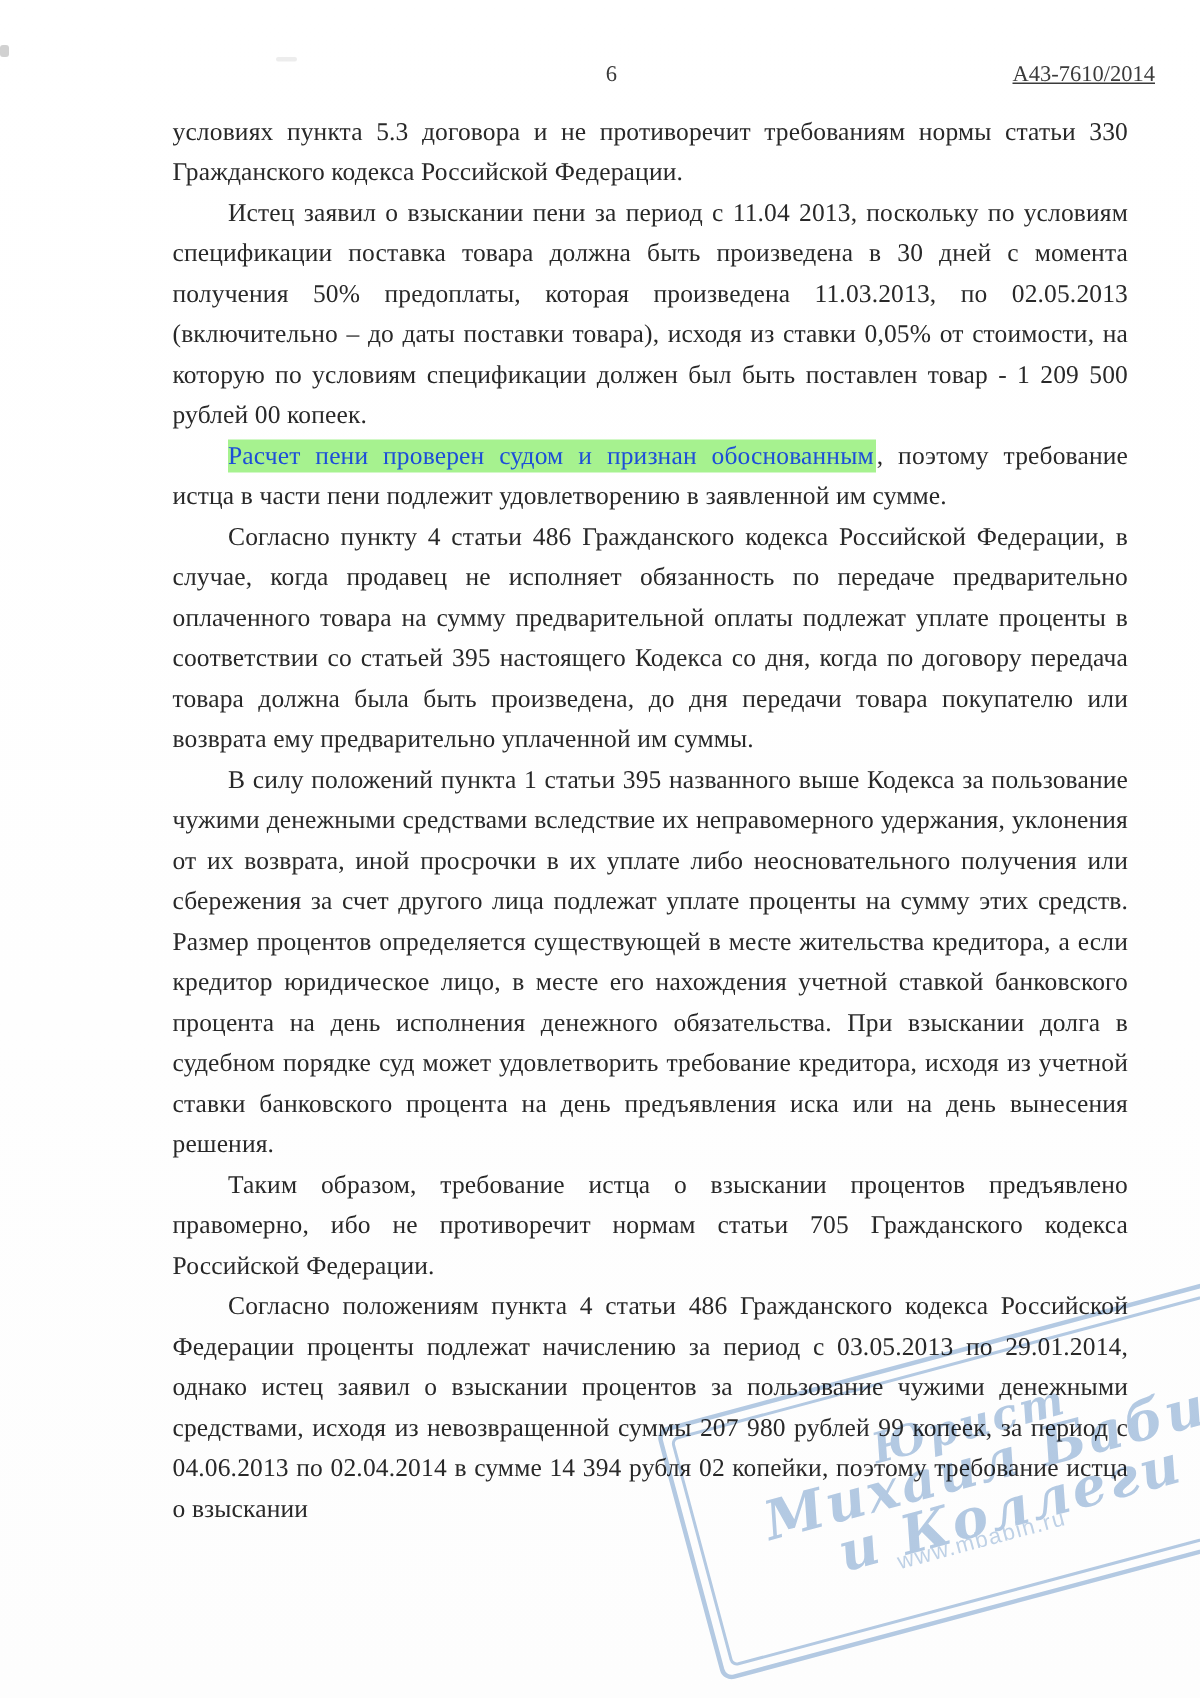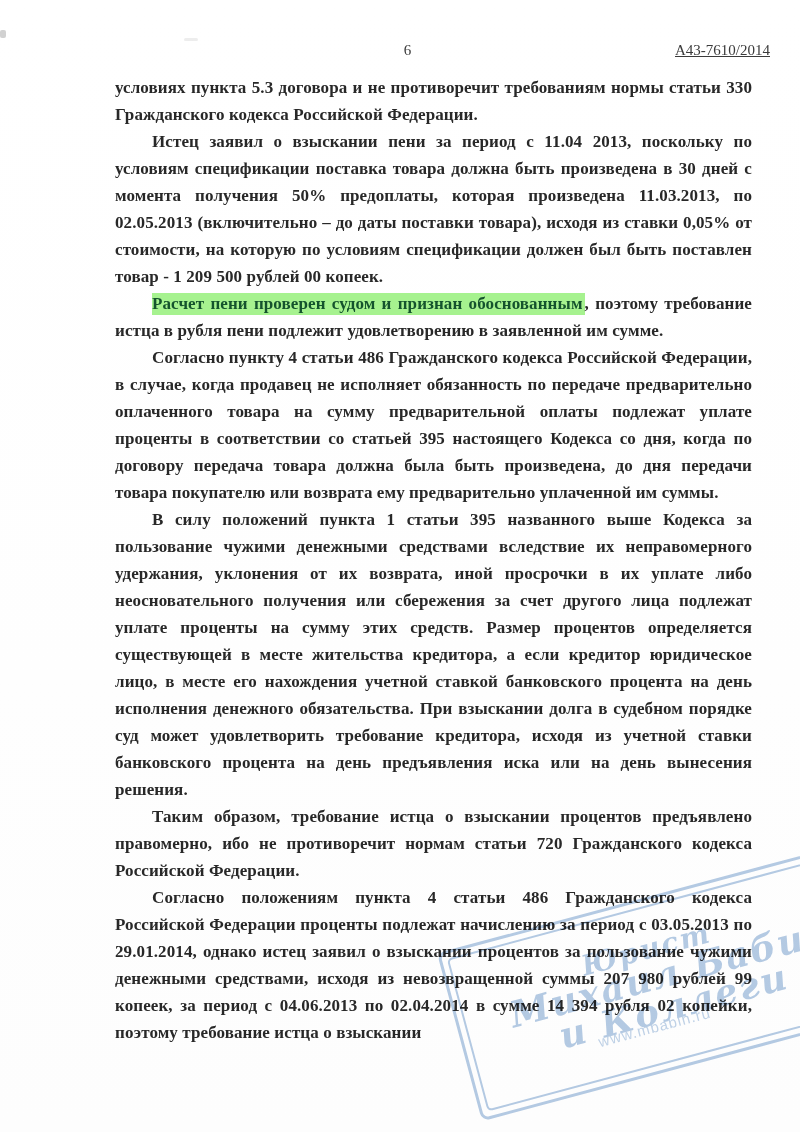--- a/index.html
+++ b/index.html
@@ -28,25 +28,25 @@
   .case-num{
     position:absolute;right:0;top:0;text-decoration:underline;
   }
   .content{
     position:absolute;top:74px;left:115px;width:637px;
     font-size:17px;line-height:27px;
     text-align:justify;
     color:#282828;
     letter-spacing:.1px;
   }
-  .content p{margin:0;text-indent:37px;font-weight:bold;}
+  .content p{margin:0;text-indent:37px;}
   .content p.continuation{text-indent:0;}
   .hl{
     background:var(--highlight,#a6f28f);
-    color:#14532d;
+    color:#1d4ed8;
     padding:1px 2px 2px 0;
   }
   .stamp{
     position:absolute;left:452px;top:893px;width:436px;height:168px;
     transform:rotate(-15deg);
     color:var(--stamp,#a3bedd);
     border:3px solid currentColor;
     border-radius:8px;
     mix-blend-mode:multiply;
     opacity:.8;
@@ -84,24 +84,24 @@
   <div class="scan-artifact" style="left:184px;top:38px;width:14px;height:3px;opacity:.18;"></div>
 
   <div class="header">
     <span class="page-num">6</span>
     <span class="case-num">А43-7610/2014</span>
   </div>
 
   <div class="content">
     <p class="continuation">условиях пункта 5.3 договора и не противоречит требованиям нормы статьи 330 Гражданского кодекса Российской Федерации.</p>
     <p>Истец заявил о взыскании пени за период с 11.04 2013, поскольку по условиям спецификации поставка товара должна быть произведена в 30 дней с момента получения 50% предоплаты, которая произведена 11.03.2013, по 02.05.2013 (включительно – до даты поставки товара), исходя из ставки 0,05% от стоимости, на которую по условиям спецификации должен был быть поставлен товар - 1 209 500 рублей 00 копеек.</p>
-    <p><span class="hl">Расчет пени проверен судом и признан обоснованным</span><span>, поэтому требование истца в рубля пени подлежит удовлетворению в заявленной им сумме.</span></p>
+    <p><span class="hl">Расчет пени проверен судом и признан обоснованным</span><span>, поэтому требование истца в части пени подлежит удовлетворению в заявленной им сумме.</span></p>
     <p>Согласно пункту 4 статьи 486 Гражданского кодекса Российской Федерации, в случае, когда продавец не исполняет обязанность по передаче предварительно оплаченного товара на сумму предварительной оплаты подлежат уплате проценты в соответствии со статьей 395 настоящего Кодекса со дня, когда по договору передача товара должна была быть произведена, до дня передачи товара покупателю или возврата ему предварительно уплаченной им суммы.</p>
     <p>В силу положений пункта 1 статьи 395 названного выше Кодекса за пользование чужими денежными средствами вследствие их неправомерного удержания, уклонения от их возврата, иной просрочки в их уплате либо неосновательного получения или сбережения за счет другого лица подлежат уплате проценты на сумму этих средств. Размер процентов определяется существующей в месте жительства кредитора, а если кредитор юридическое лицо, в месте его нахождения учетной ставкой банковского процента на день исполнения денежного обязательства. При взыскании долга в судебном порядке суд может удовлетворить требование кредитора, исходя из учетной ставки банковского процента на день предъявления иска или на день вынесения решения.</p>
-    <p>Таким образом, требование истца о взыскании процентов предъявлено правомерно, ибо не противоречит нормам статьи 720 Гражданского кодекса Российской Федерации.</p>
+    <p>Таким образом, требование истца о взыскании процентов предъявлено правомерно, ибо не противоречит нормам статьи 705 Гражданского кодекса Российской Федерации.</p>
     <p>Согласно положениям пункта 4 статьи 486 Гражданского кодекса Российской Федерации проценты подлежат начислению за период с 03.05.2013 по 29.01.2014, однако истец заявил о взыскании процентов за пользование чужими денежными средствами, исходя из невозвращенной суммы 207 980 рублей 99 копеек, за период с 04.06.2013 по 02.04.2014 в сумме 14 394 рубля 02 копейки, поэтому требование истца о взыскании</p>
   </div>
 
   <div class="stamp">
     <div class="stamp-inner">
       <div class="stamp-line l1">Юрист</div>
       <div class="stamp-line l2">Михаил Бабин</div>
       <div class="stamp-line l3">и Коллеги</div>
       <div class="stamp-url">www.mbabin.ru</div>
     </div>

